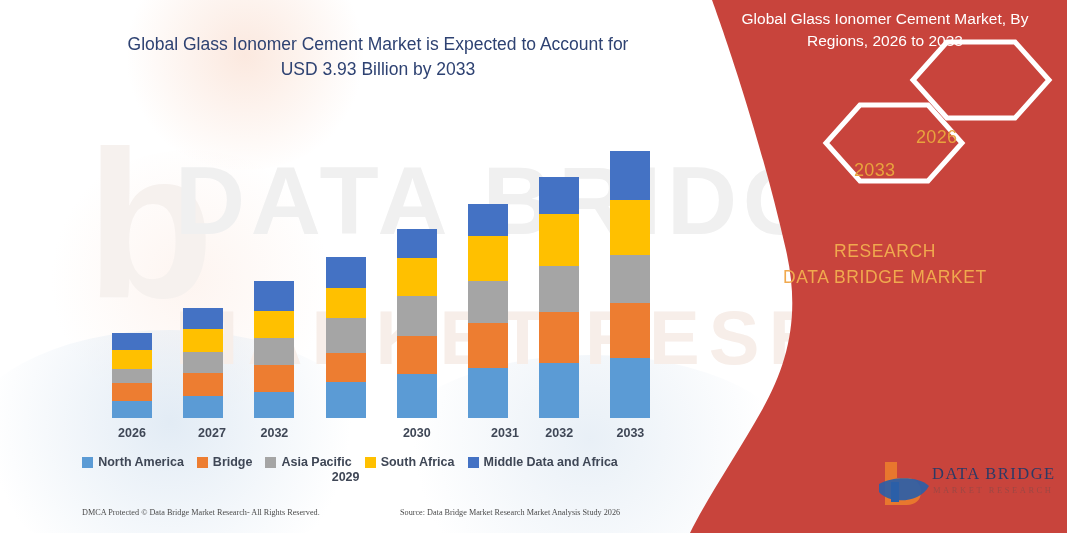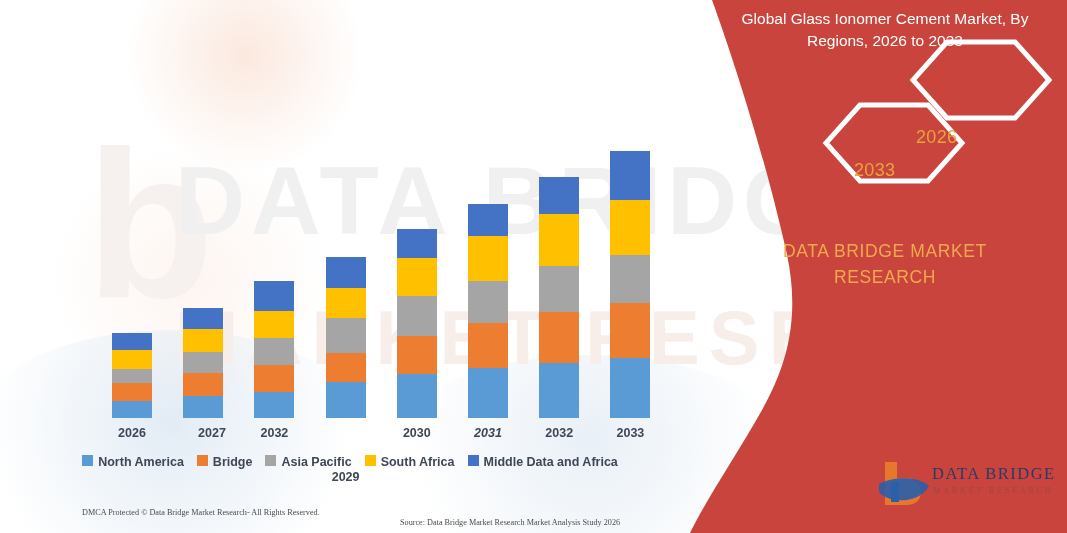--- a/index.html
+++ b/index.html
@@ -108,49 +108,50 @@
   .xlabel {
     position:absolute; text-align:center; color:#3f4756;
     font-size:12.5px; font-weight:700; top:426px; width:80px;
   }
 
   
   .legend {
     position:absolute; left:0; top:455px; width:700px;
     display:flex; align-items:center; justify-content:center; gap:13px;
   }
-  .legend-item { display:flex; gap:5px; }
+  .legend-item { display:flex; align-items:center; gap:5px; }
   .legend-swatch { width:11px; height:11px; display:block; }
   .legend-label { font-size:12.5px; font-weight:700; color:#3f4756; white-space:nowrap; }
 
   
   .footer { position:absolute; left:0; top:505px; width:700px; height:22px; }
   .footer-left {
     position:absolute; left:82px; top:3px;
     font-family:"Liberation Serif", serif; font-size:8.2px; color:#4b4b4b; white-space:nowrap;
   }
   .footer-right {
     position:absolute; left:400px; top:3px;
-    font-family:"Liberation Serif", serif; font-size:8.2px; color:#4b4b4b; white-space:nowrap;margin-top:10px;
+    font-family:"Liberation Serif", serif; font-size:8.2px; color:#4b4b4b; white-space:nowrap;
   }
 </style>
 </head>
 <body>
 
 <div id="root">
 
   <div class="blob blob-peach"></div>
   <div class="blob blob-peach2"></div>
   <div class="blob blob-blue"></div>
   <div class="blob blob-blue2"></div>
 
   <div class="wm-b">b</div>
   <div class="watermark wm-top">DATA BRIDGE</div>
   <div class="watermark wm-bot">MARKET RESEARCH</div>
 
+  <div class="headline">Global Glass Ionomer Cement Market is Expected to Account for USD 3.93 Billion by 2033</div>
 
   <div id="chart">
     <div id="bars">
         <div class="bar" style="left: 112px; width: 40px; height: 85px; bottom: 115px;">
           <div class="seg" style="height: 17px; background: rgb(68, 114, 196);"></div>
           <div class="seg" style="height: 19px; background: rgb(255, 192, 0);"></div>
           <div class="seg" style="height: 14px; background: rgb(165, 165, 165);"></div>
           <div class="seg" style="height: 18px; background: rgb(237, 125, 49);"></div>
           <div class="seg" style="height: 17px; background: rgb(91, 155, 213);"></div>
         </div>
@@ -203,21 +204,21 @@
           <div class="seg" style="height: 55px; background: rgb(237, 125, 49);"></div>
           <div class="seg" style="height: 60px; background: rgb(91, 155, 213);"></div>
         </div>
       </div>
     <div id="xlabels">
         <div class="xlabel" style="left: 92px;">2026</div>
         <div class="xlabel" style="left: 172px;">2027</div>
         <div class="xlabel" style="left: 234.4px;">2032</div>
         <div class="xlabel" style="left: 305.6px; margin-top: 44px;">2029</div>
         <div class="xlabel" style="left: 376.8px;">2030</div>
-        <div class="xlabel" style="left: 448px; font-style: italic;">2031</div>
+        <div class="xlabel" style="left: 465px;">2031</div>
         <div class="xlabel" style="left: 519.2px; text-align: center;">2032</div>
         <div class="xlabel" style="left: 590.4px;">2033</div>
       </div>
     <div class="legend" id="legend">
         <div class="legend-item">
           <span class="legend-swatch" style="background: rgb(91, 155, 213);"></span>
           <span class="legend-label">North America</span>
         </div>
         <div class="legend-item">
           <span class="legend-swatch" style="background: rgb(237, 125, 49);"></span>
@@ -252,22 +253,22 @@
     <div class="hex-wrap">
       <svg width="367" height="220" viewBox="0 0 367 220">
         <polygon points="247,102 213,140 247,178 315,178 349,140 315,102" fill="none" stroke="#ffffff" stroke-width="5" transform="translate(0,-60) scale(1)"></polygon>
         <polygon points="160,135 126,173 160,211 228,211 262,173 228,135" fill="none" stroke="#ffffff" stroke-width="5" transform="translate(0,-30)"></polygon>
       </svg>
       <div class="hex-label hex-2026-label">2026</div>
       <div class="hex-label hex-2033-label">2033</div>
     </div>
 
     <div class="brand-lines">
+      <div>RESEARCH</div>
       <div>DATA BRIDGE MARKET</div>
-      <div>RESEARCH</div>
     </div>
 
     <div class="logo">
       <svg width="56" height="48" viewBox="0 0 56 48">
         <path d="M10 4 L22 4 L22 20 L32 20 C40 20 46 26 46 34 C46 42 40 47 32 47 L10 47 Z" fill="#E8772E"></path>
         <path d="M4 26 C18 18 44 18 54 28 C44 46 14 46 4 34 Z" fill="#2B5FA8" opacity="0.92"></path>
         <path d="M16 24 L24 24 L24 44 L16 44 Z" fill="#2B5FA8"></path>
       </svg>
       <div class="logo-text">DATA BRIDGE</div>
       <div class="logo-sub">MARKET RESEARCH</div>

